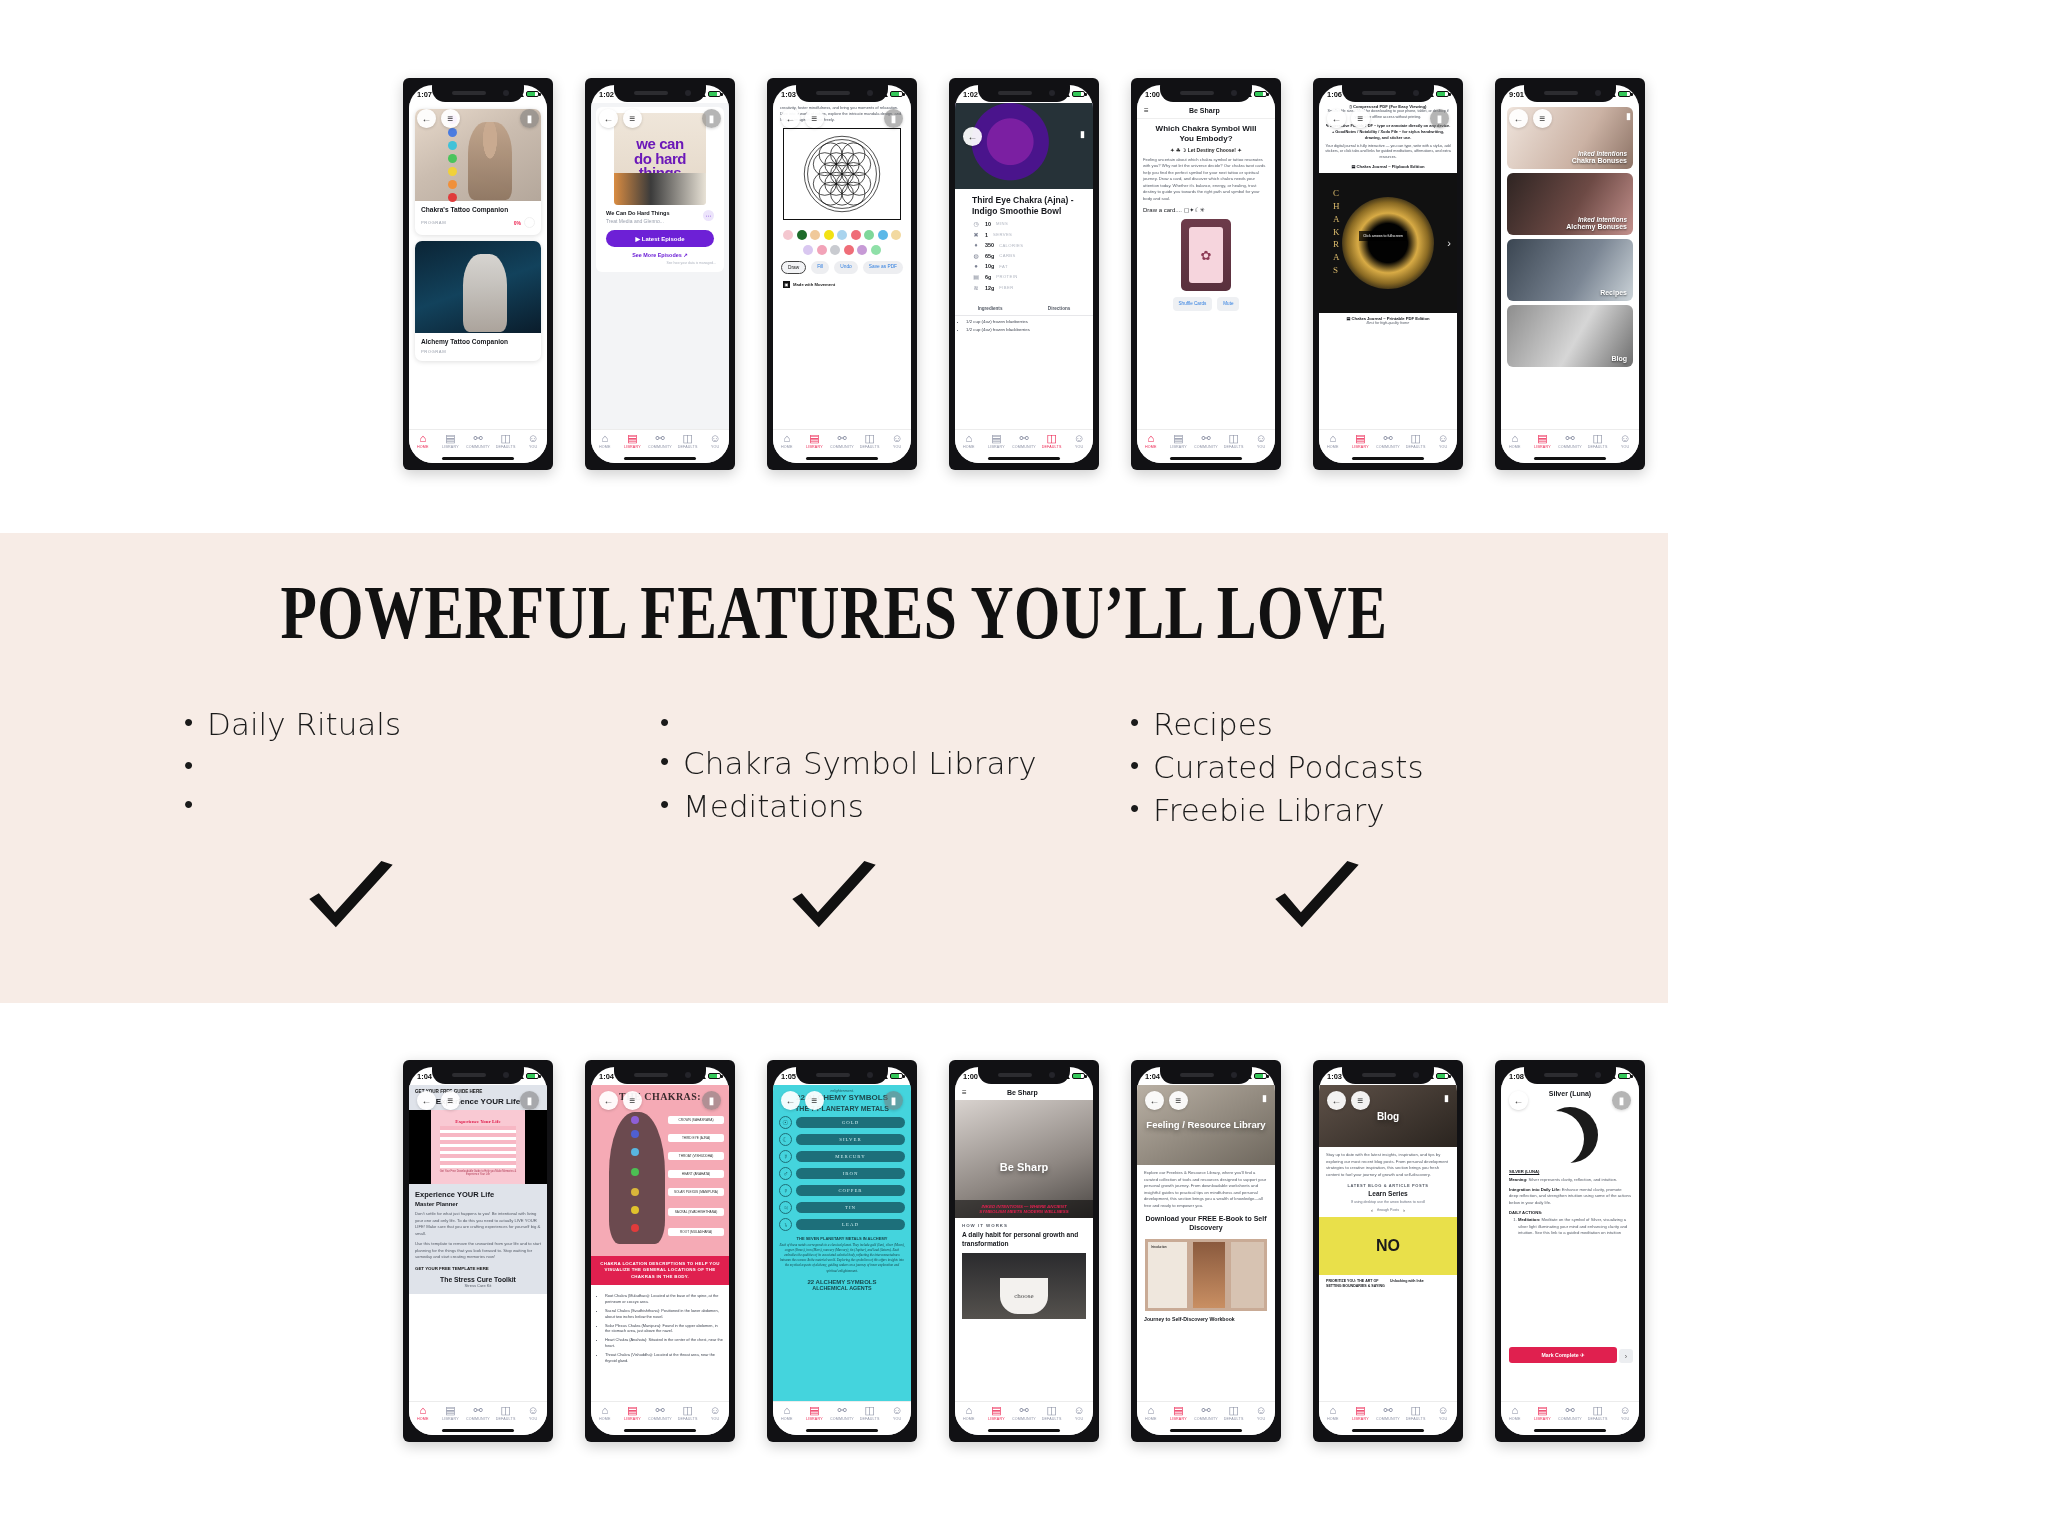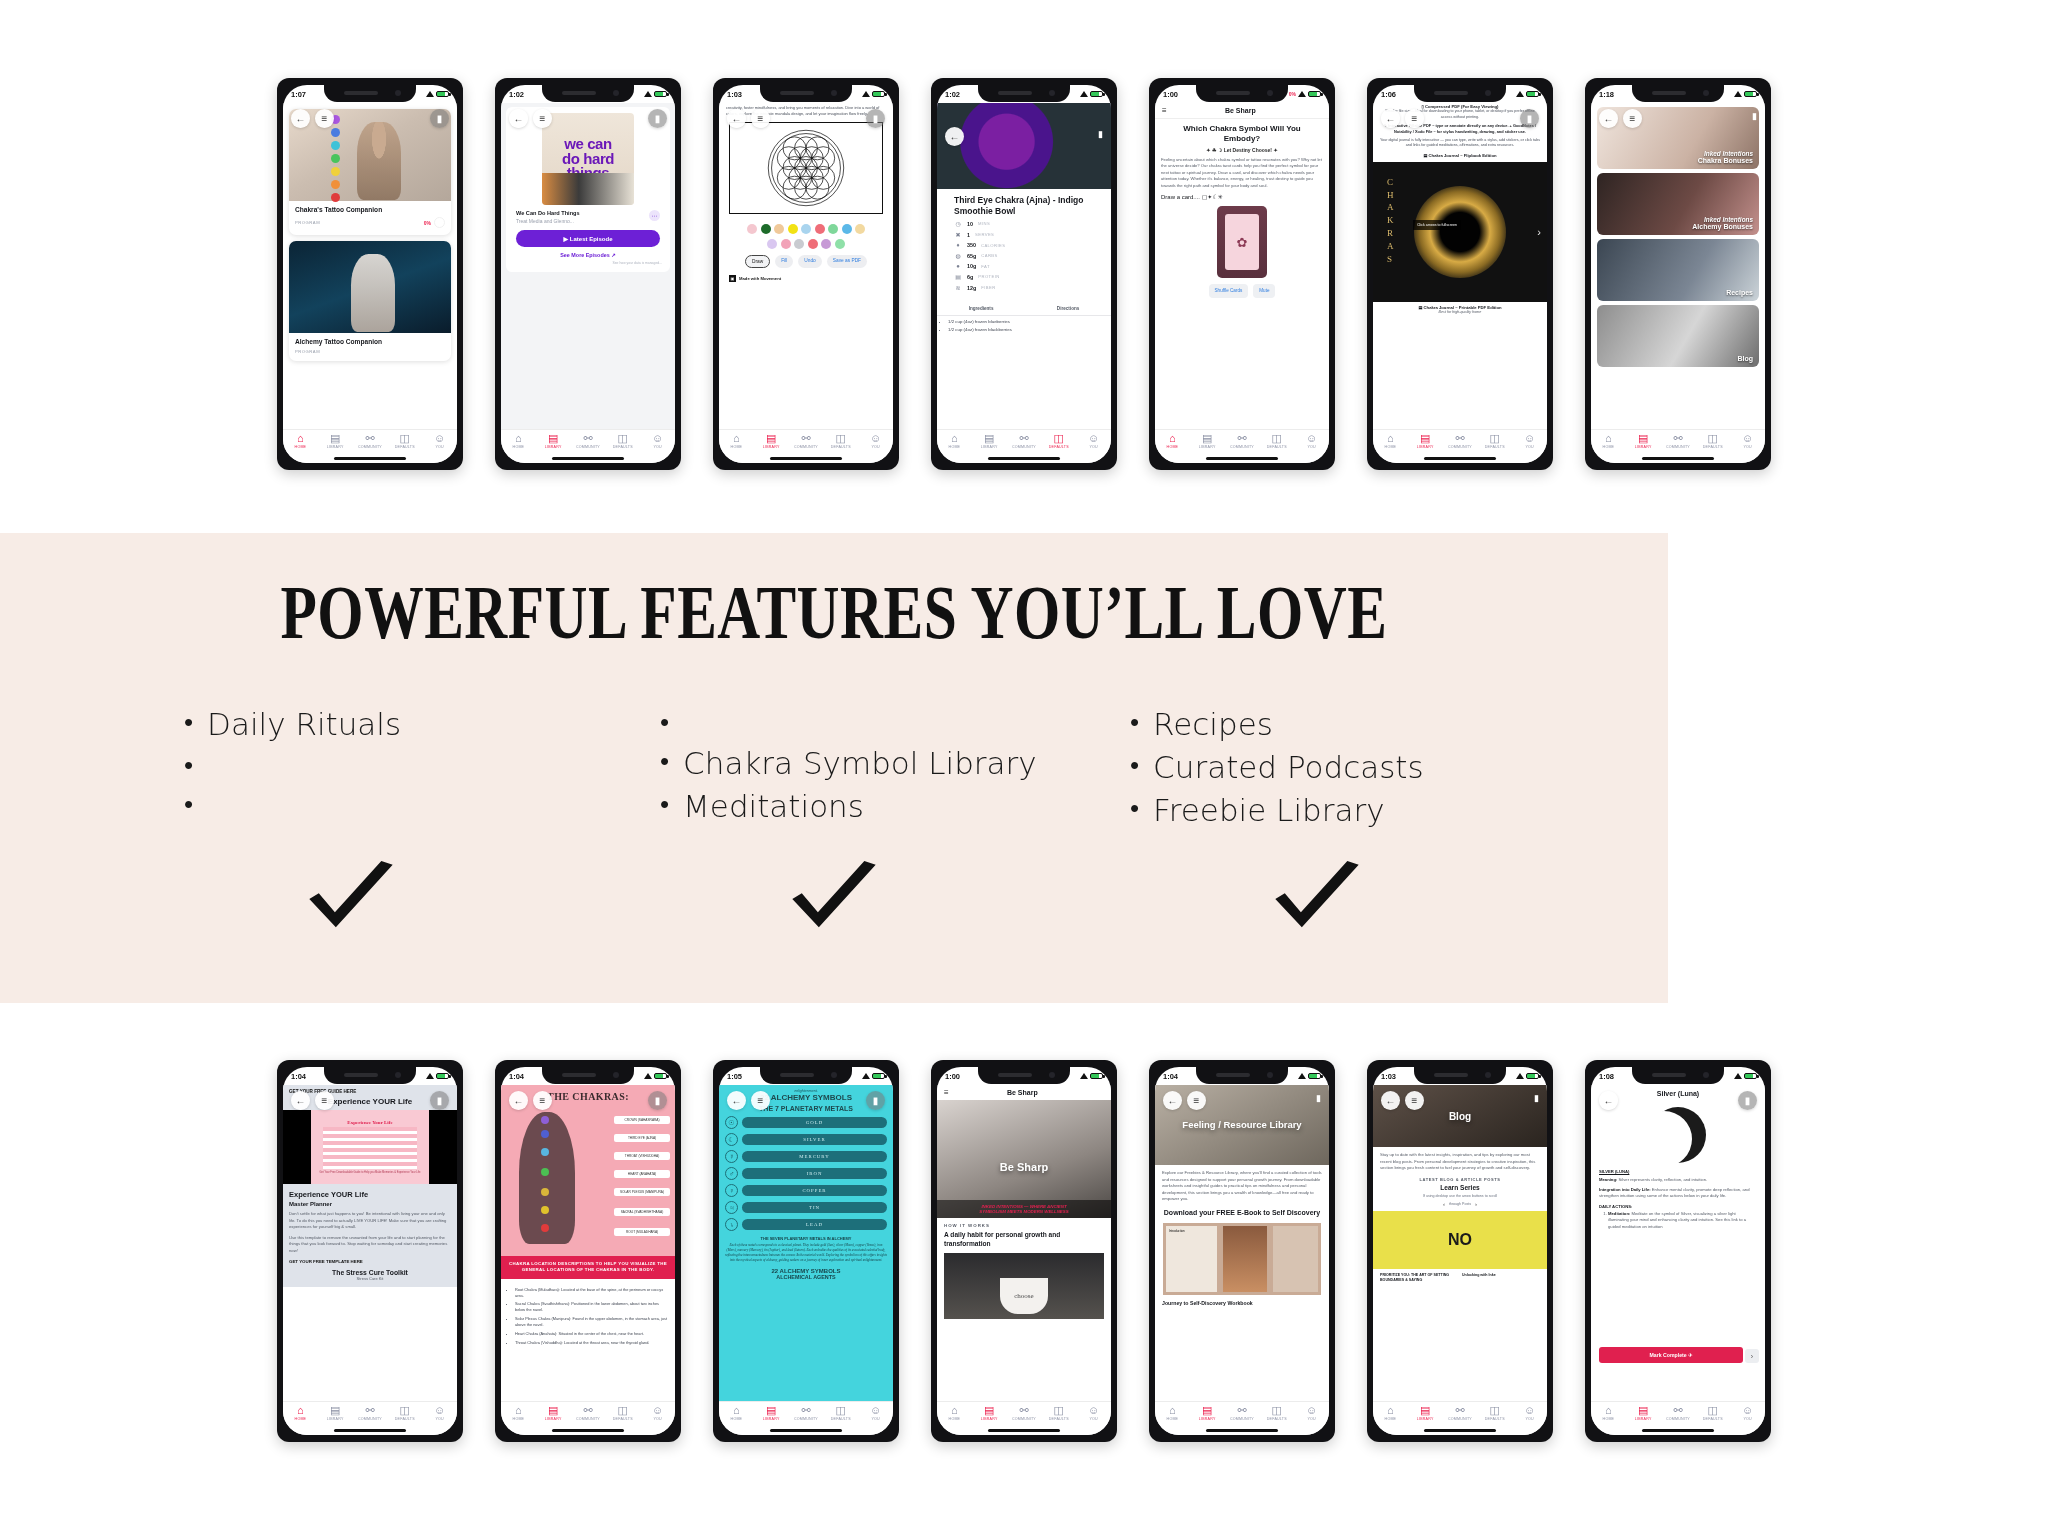--- a/index.html
+++ b/index.html
@@ -18,23 +18,23 @@
     display: flex;
     justify-content: center;
     align-items: flex-start;
     gap: 32px;
   }
   .row-top { top: 78px; }
   .row-bottom { top: 1060px; }
 
   .phone {
     position: relative;
-    width: 186px;
+    width: 150px;
     height: 392px;
-    border-radius: 12px;
+    border-radius: 6px;
     background: #111114;
     padding: 7px 6px;
     box-shadow: 0 4px 14px rgba(0,0,0,.20);
     flex: 0 0 auto;
   }
   .phone-b { height: 382px; }
   .screen {
     position: relative;
     width: 100%; height: 100%;
     border-radius: 24px;
@@ -758,21 +758,21 @@
             </div>
         </div>
         <div class="homebar"></div>
       </div>
     </div>
 
     <div class="phone">
       <div class="screen">
         <div class="notch"></div>
         <div class="statusbar">
-          <span>1:18</span>
+          <span>9:01</span>
           <span class="sb-right">
               <span class="wifi"></span>
               <span class="batt"></span>
             </span>
         </div>
         <div class="navbubbles">
           <div class="bub">←</div>
           <div class="bub">≡</div>
         </div>
         <div class="bookmark" style="top:26px;color:#fff;font-size:9px">▮</div>

